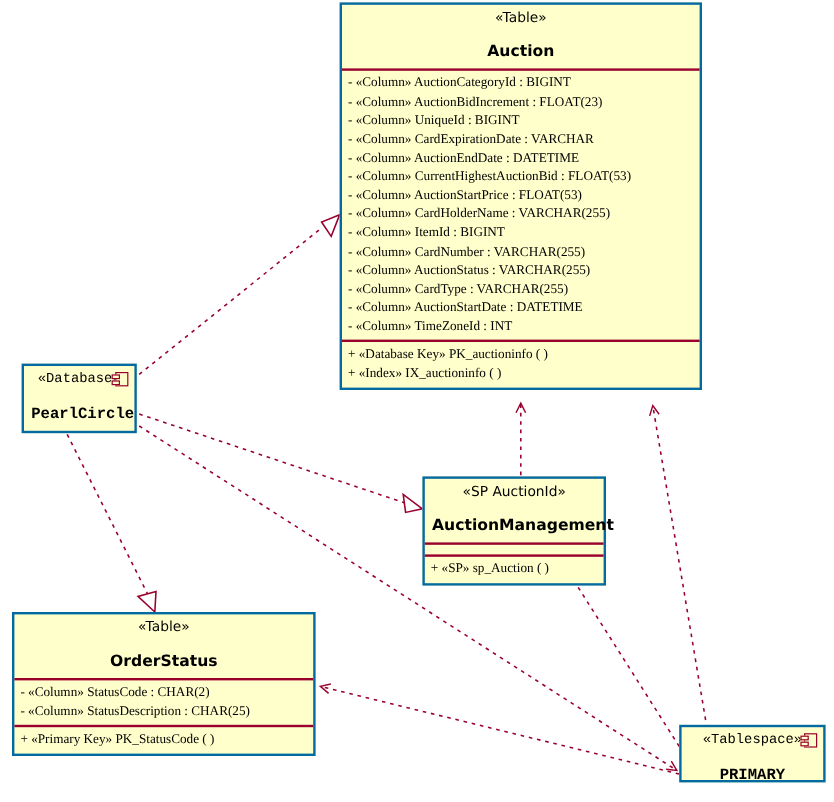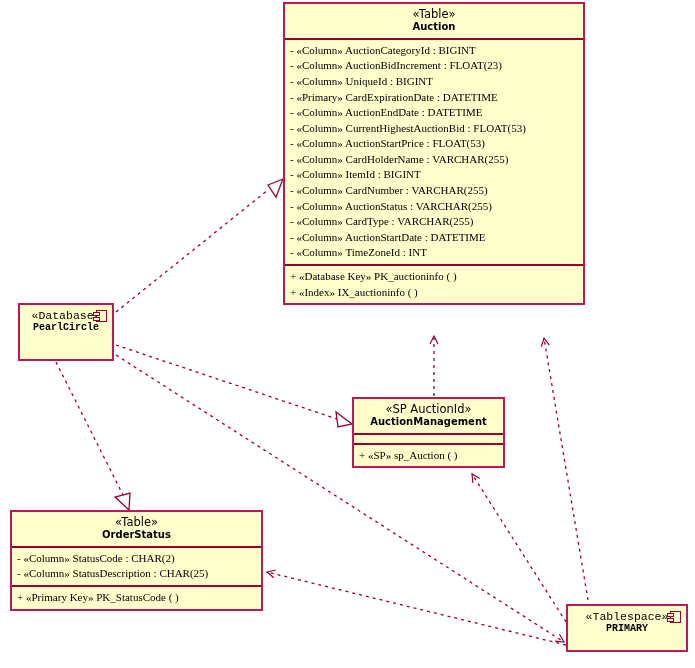--- a/index.html
+++ b/index.html
@@ -21,39 +21,39 @@
     position: absolute;
     left: 0;
     top: 0;
     width: 695px;
     height: 668px;
     pointer-events: none;
   }
   .node {
     position: absolute;
     background: #ffffcc;
-    border: 2px solid #be185d;
+    border: 2px solid #0369a1;
     box-sizing: border-box;
     color: #000000;
   }
   .node-head {
     text-align: center;
     padding: 4px 6px 5px 6px;
     line-height: 1.15;
   }
   .stereo {
     font-size: 11.5px;
     color: #000000;
     white-space: nowrap;
   }
   .nodename {
-    font-size: 10px;
+    font-size: 13px;
     font-weight: bold;
     white-space: nowrap;
-    margin-top: 0;
+    margin-top: 16px;
   }
   .divider {
     border-top: 2px solid #99002e;
   }
   .compartment {
     padding: 3px 4px 3px 5px;
   }
   .member {
     font-size: 11px;
     line-height: 15.6px;
@@ -151,21 +151,21 @@
 
   <div class="node" id="node-auction">
     <div class="node-head">
       <div class="stereo">«Table»</div>
       <div class="nodename">Auction</div>
     </div>
     <div class="divider compartment">
       <div class="member">- «Column» AuctionCategoryId : BIGINT</div>
       <div class="member">- «Column» AuctionBidIncrement : FLOAT(23)</div>
       <div class="member">- «Column» UniqueId : BIGINT</div>
-      <div class="member">- «Primary» CardExpirationDate : DATETIME</div>
+      <div class="member">- «Column» CardExpirationDate : VARCHAR</div>
       <div class="member">- «Column» AuctionEndDate : DATETIME</div>
       <div class="member">- «Column» CurrentHighestAuctionBid : FLOAT(53)</div>
       <div class="member">- «Column» AuctionStartPrice : FLOAT(53)</div>
       <div class="member">- «Column» CardHolderName : VARCHAR(255)</div>
       <div class="member">- «Column» ItemId : BIGINT</div>
       <div class="member">- «Column» CardNumber : VARCHAR(255)</div>
       <div class="member">- «Column» AuctionStatus : VARCHAR(255)</div>
       <div class="member">- «Column» CardType : VARCHAR(255)</div>
       <div class="member">- «Column» AuctionStartDate : DATETIME</div>
       <div class="member">- «Column» TimeZoneId : INT</div>

